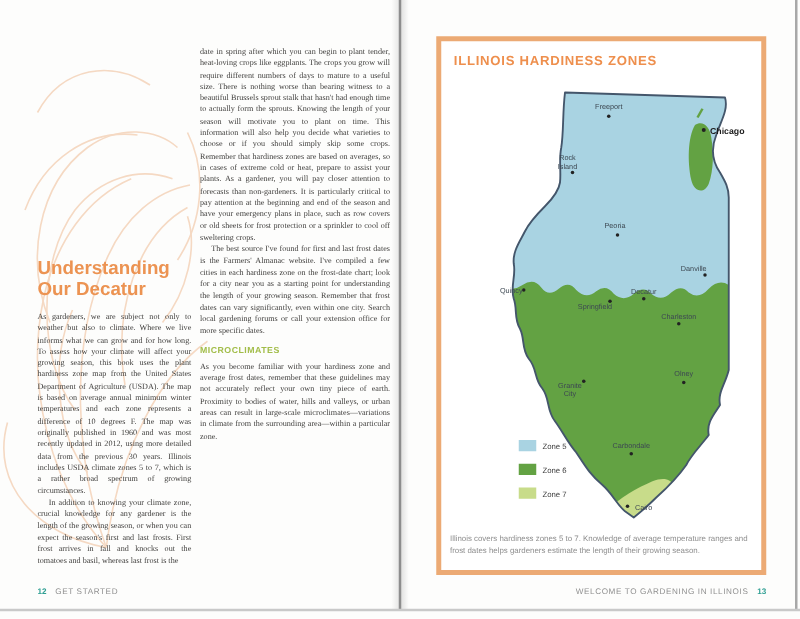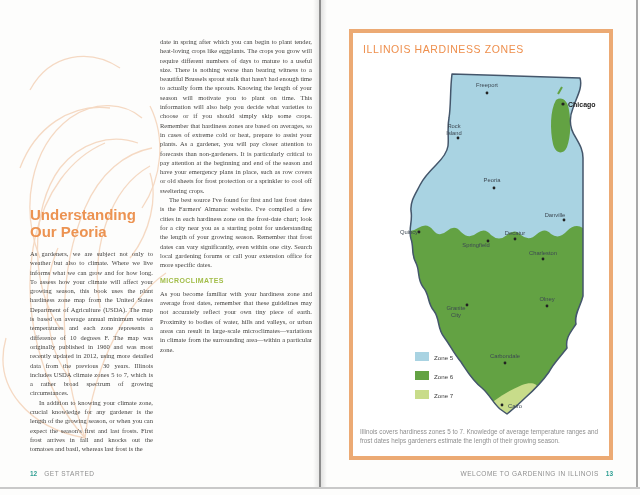--- a/index.html
+++ b/index.html
@@ -25,21 +25,21 @@
     font-size:7px;letter-spacing:0.4px;margin:7px 0 3px 0 !important;text-align:left;}
   .footer{position:absolute;top:470px;font-size:6.5px;letter-spacing:0.5px;color:#8f8f8f;}
   .pagenum{color:#2f9f93;font-weight:bold;letter-spacing:0;}
   #footer-left{left:30px;}
   #footer-left .pagenum{margin-right:7px;}
   #footer-right{left:400px;width:213px;text-align:right;}
   #footer-right .pagenum{margin-left:7px;}
   
   .map-box{position:absolute;left:349px;top:29px;width:264px;height:431px;
     border:4px solid #ecaa74;box-sizing:border-box;background:#ffffff;}
-  .map-title{position:absolute;left:363px;top:43px;font-size:10.5px;font-weight:normal;
+  .map-title{position:absolute;left:363px;top:43px;font-size:10.5px;font-weight:bold;
     letter-spacing:0.6px;color:#ee8f4d;}
   .map-svg{position:absolute;left:350px;top:58px;width:264px;height:368px;}
   .map-caption{position:absolute;left:360px;top:428px;width:248px;
     font-size:6.3px;line-height:8.6px;color:#8e8e8e;}
   .citylabel{font-size:5.8px;fill:#3d4852;}
   .citybold{font-size:7px;font-weight:bold;fill:#1c1c1c;}
   .legendlabel{font-size:6.2px;fill:#3d3d3d;}
 </style>
 </head>
 <body>
@@ -56,21 +56,21 @@
       <path d="M 60,320 C 30,280 30,200 60,160 C 80,135 110,125 138,135"></path>
       <path d="M 100,300 C 90,240 110,180 150,158"></path>
       <path d="M 40,250 C 20,200 30,140 70,110 C 95,92 125,95 142,110"></path>
       <path d="M 120,60 C 90,40 50,45 30,82"></path>
       <path d="M 142,200 C 162,170 166,130 150,98"></path>
       <path d="M 70,370 C 45,340 40,280 58,240"></path>
       <path d="M 20,160 C 35,120 70,95 110,100"></path>
       <path d="M 130,250 C 150,225 158,190 150,165"></path>
     </svg>
 
-    <div class="heading">Understanding Our Peoria</div>
+    <div class="heading">Understanding Our Decatur</div>
 
     <div id="col1" class="bodycol">
       <p>As gardeners, we are subject not only to weather but also to climate. Where we live informs what we can grow and for how long. To assess how your climate will affect your growing season, this book uses the plant hardiness zone map from the United States Department of Agriculture (USDA). The map is based on average annual minimum winter temperatures and each zone represents a difference of 10 degrees F. The map was originally published in 1960 and was most recently updated in 2012, using more detailed data from the previous 30 years. Illinois includes USDA climate zones 5 to 7, which is a rather broad spectrum of growing circumstances.</p>
       <p class="indent">In addition to knowing your climate zone, crucial knowledge for any gardener is the length of the growing season, or when you can expect the season's first and last frosts. First frost arrives in fall and knocks out the tomatoes and basil, whereas last frost is the</p>
     </div>
 
     <div id="col2" class="bodycol">
       <p>date in spring after which you can begin to plant tender, heat-loving crops like eggplants. The crops you grow will require different numbers of days to mature to a useful size. There is nothing worse than bearing witness to a beautiful Brussels sprout stalk that hasn't had enough time to actually form the sprouts. Knowing the length of your season will motivate you to plant on time. This information will also help you decide what varieties to choose or if you should simply skip some crops. Remember that hardiness zones are based on averages, so in cases of extreme cold or heat, prepare to assist your plants. As a gardener, you will pay closer attention to forecasts than non-gardeners. It is particularly critical to pay attention at the beginning and end of the season and have your emergency plans in place, such as row covers or old sheets for frost protection or a sprinkler to cool off sweltering crops.</p>
       <p class="indent">The best source I've found for first and last frost dates is the Farmers' Almanac website. I've compiled a few cities in each hardiness zone on the frost-date chart; look for a city near you as a starting point for understanding the length of your growing season. Remember that frost dates can vary significantly, even within one city. Search local gardening forums or call your extension office for more specific dates.</p>
       <p class="micro-head">MICROCLIMATES</p>

